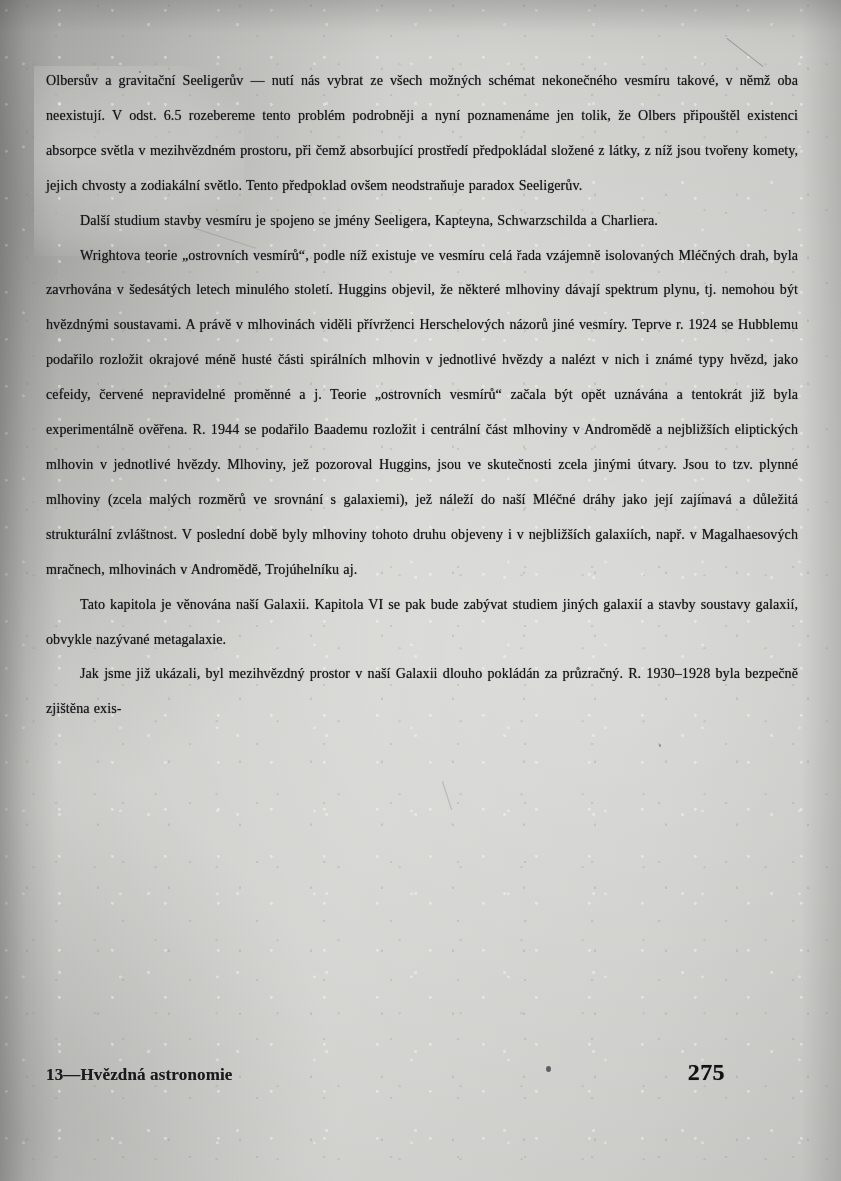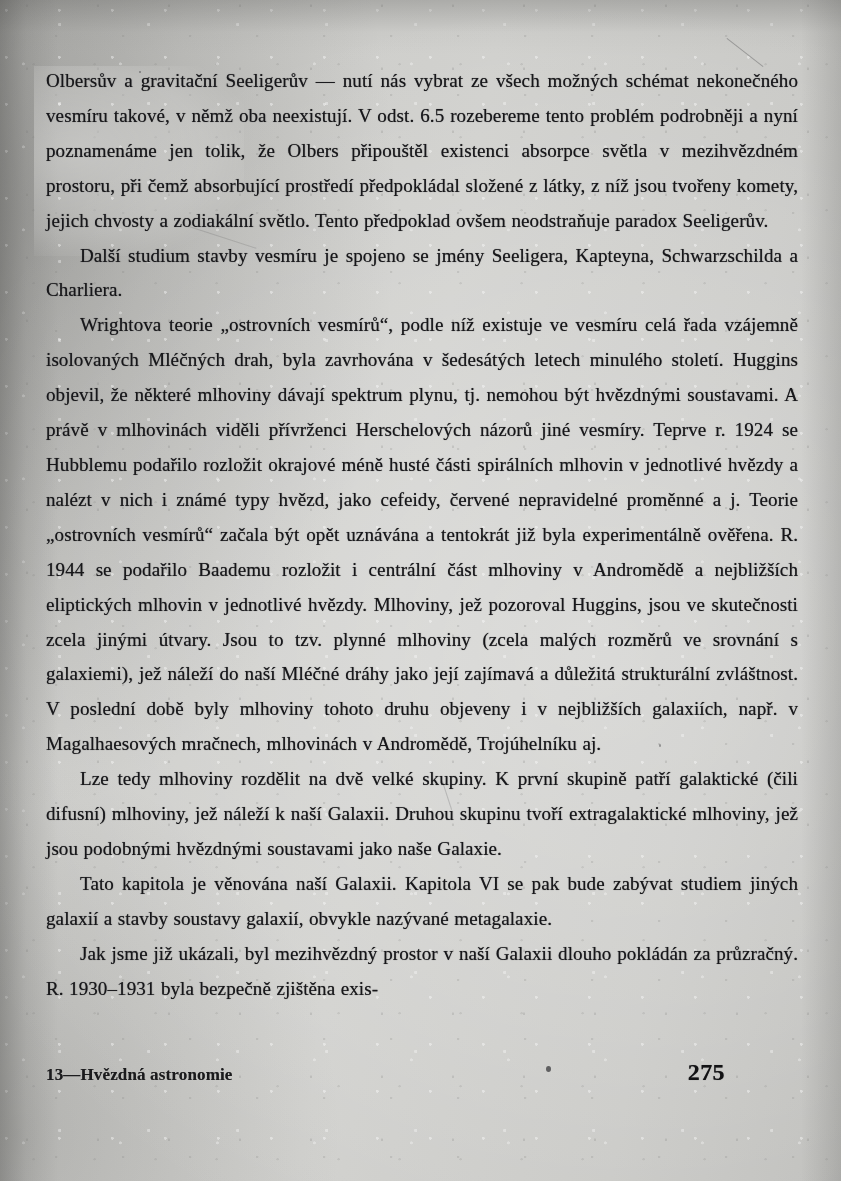--- a/index.html
+++ b/index.html
@@ -68,21 +68,21 @@
 
   #text-block {
     position: absolute;
     left: 46px;
     top: 64px;
     width: 752px;
   }
 
   p.para {
     margin: 0;
-    font-size: 19px;
+    font-size: 14px;
     line-height: 34.9px;
     text-align: justify;
     text-indent: 0;
     letter-spacing: 0.1px;
     word-spacing: 0.6px;
     text-shadow: 0 0 0.7px rgba(20,20,22,0.55), 0.4px 0.3px 0.9px rgba(90,90,92,0.30);
   }
   p.para.indent {
     text-indent: 34px;
   }
@@ -141,23 +141,22 @@
   <div class="speck" style="left:702px; top:492px; width:2px; height:2px; opacity:.45;"></div>
   <div class="speck" style="left:659px; top:744px; width:2px; height:3px; opacity:.45;"></div>
   <div class="scratch" style="left:722px; top:52px; width:46px; height:1px; transform:rotate(38deg);"></div>
   <div class="scratch" style="left:432px; top:795px; width:30px; height:1px; transform:rotate(72deg); opacity:.6;"></div>
   <div class="scratch" style="left:188px; top:237px; width:70px; height:1px; transform:rotate(18deg); opacity:.5;"></div>
 
   <div id="text-block">
     <p class="para">Olbersův a gravitační Seeligerův — nutí nás vybrat ze všech možných schémat nekonečného vesmíru takové, v němž oba neexistují. V odst. 6.5 rozebereme tento problém podrobněji a nyní poznamenáme jen tolik, že Olbers připouštěl existenci absorpce světla v mezihvězdném prostoru, při čemž absorbující prostředí předpokládal složené z látky, z níž jsou tvořeny komety, jejich chvosty a zodiakální světlo. Tento předpoklad ovšem neodstraňuje paradox Seeligerův.</p>
     <p class="para indent">Další studium stavby vesmíru je spojeno se jmény Seeligera, Kapteyna, Schwarzschilda a Charliera.</p>
     <p class="para indent">Wrightova teorie „ostrovních vesmírů“, podle níž existuje ve vesmíru celá řada vzájemně isolovaných Mléčných drah, byla zavrhována v šedesátých letech minulého století. Huggins objevil, že některé mlhoviny dávají spektrum plynu, tj. nemohou být hvězdnými soustavami. A právě v mlhovinách viděli přívrženci Herschelových názorů jiné vesmíry. Teprve r. 1924 se Hubblemu podařilo rozložit okrajové méně husté části spirálních mlhovin v jednotlivé hvězdy a nalézt v nich i známé typy hvězd, jako cefeidy, červené nepravidelné proměnné a j. Teorie „ostrovních vesmírů“ začala být opět uznávána a tentokrát již byla experimentálně ověřena. R. 1944 se podařilo Baademu rozložit i centrální část mlhoviny v Andromědě a nejbližších eliptických mlhovin v jednotlivé hvězdy. Mlhoviny, jež pozoroval Huggins, jsou ve skutečnosti zcela jinými útvary. Jsou to tzv. plynné mlhoviny (zcela malých rozměrů ve srovnání s galaxiemi), jež náleží do naší Mléčné dráhy jako její zajímavá a důležitá strukturální zvláštnost. V poslední době byly mlhoviny tohoto druhu objeveny i v nejbližších galaxiích, např. v Magalhaesových mračnech, mlhovinách v Andromědě, Trojúhelníku aj.</p>
-    <p class="para indent">Lze tedy mlhoviny rozdělit na dvě velké skupiny. K první skupině patří galaktické (čili difusní) mlhoviny, jež náleží k naší Galaxii. Druhou skupinu tvoří extragalaktické mlhoviny, jež jsou podobnými hvězdnými soustavami jako naše Galaxie.</p>
     <p class="para indent">Tato kapitola je věnována naší Galaxii. Kapitola VI se pak bude zabývat studiem jiných galaxií a stavby soustavy galaxií, obvykle nazývané metagalaxie.</p>
-    <p class="para indent">Jak jsme již ukázali, byl mezihvězdný prostor v naší Galaxii dlouho pokládán za průzračný. R. 1930–1931 byla bezpečně zjištěna exis-</p>
+    <p class="para indent">Jak jsme již ukázali, byl mezihvězdný prostor v naší Galaxii dlouho pokládán za průzračný. R. 1930–1928 byla bezpečně zjištěna exis-</p>
   </div>
 
   <div id="footer">
     <span id="footer-note">13—Hvězdná astronomie</span>
     <span id="page-number">275</span>
   </div>
 
 </div>
 
 </body></html>

